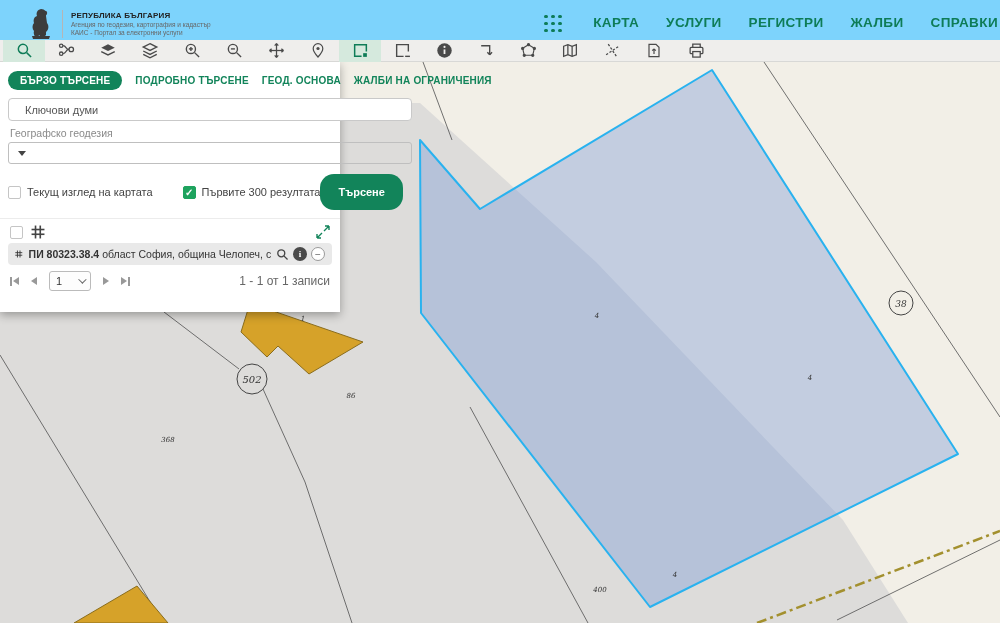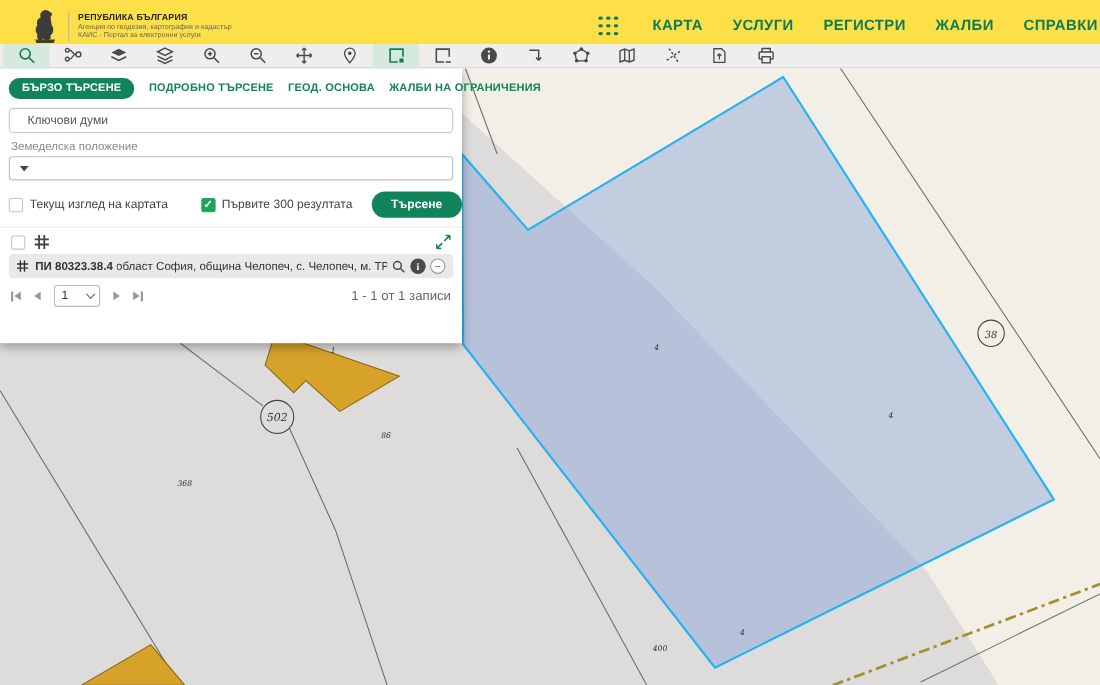--- a/index.html
+++ b/index.html
@@ -1,19 +1,19 @@
 <!DOCTYPE html>
 <html><head>
 <meta charset="utf-8">
 <style>
   * { margin:0; padding:0; box-sizing:border-box; }
   html,body { width:1000px; height:623px; overflow:hidden; font-family:"Liberation Sans", sans-serif; background:#fff; }
 
   
-  .header { position:absolute; left:0; top:0; width:1000px; height:48px; background:#fde047; display:flex; align-items:center; z-index:30; }
+  .header { position:absolute; left:0; top:0; width:1000px; height:48px; background:#7dd3fc; display:flex; align-items:center; z-index:30; }
   .logo-block { display:flex; align-items:center; gap:8px; padding-left:28px; }
   .logo-sep { width:1px; height:28px; background:#b5b5b5; }
   .org-lines { display:flex; flex-direction:column; line-height:1.25; }
   .org-republic { font-size:8px; font-weight:bold; color:#222; letter-spacing:.2px; }
   .org-sub { font-size:6.5px; color:#666; }
   .nav { margin-left:auto; display:flex; gap:27px; padding-right:2px; }
   .nav-item { font-size:13.5px; font-weight:bold; color:#0e7c57; letter-spacing:.4px; cursor:pointer; white-space:nowrap; }
   .grid-dots { display:grid; grid-template-columns:repeat(3,5px); grid-auto-rows:5px; gap:2px; margin-right:3px; cursor:pointer; }
   .grid-dots i { width:3.5px; height:3.5px; border-radius:50%; background:#0e7c57; }
 
@@ -22,38 +22,38 @@
   .tool-btn { width:42px; height:22px; display:flex; align-items:center; justify-content:center; color:#4a4a4a; cursor:pointer; }
   .tool-btn.active { background:#d5e9dd; color:#0e7c57; }
   .tool-btn svg { display:block; }
 
   
   .map-wrap { position:absolute; left:0; top:62px; width:1000px; height:561px; z-index:1; }
   .map-wrap svg { display:block; }
   .map-label { font-family:"DejaVu Serif", serif; font-style:italic; fill:#333; }
 
   
-  .panel { position:absolute; left:0; top:62px; width:420px; height:250px; background:#fff; box-shadow:0 3px 9px rgba(0,0,0,.32); z-index:20; }
+  .panel { position:absolute; left:0; top:62px; width:340px; height:250px; background:#fff; box-shadow:0 3px 9px rgba(0,0,0,.32); z-index:20; }
   .tabs { display:flex; align-items:center; gap:13px; padding:9px 8px 6px 8px; }
   .tab { font-size:10px; font-weight:bold; color:#12845a; letter-spacing:.2px; cursor:pointer; white-space:nowrap; }
   .tab.active { background:#12845a; color:#fff; padding:4px 12px; border-radius:12px; }
   .kw-input { display:block; margin:2px 8px 0 8px; width:404px; height:23px; border:1px solid #c9c9c9; border-radius:4px; font-size:11px; padding:0 16px; color:#444; font-family:"Liberation Sans",sans-serif; }
   .kw-input::placeholder { color:#555; opacity:1; }
   .geo-label { margin:6px 10px 3px 10px; font-size:10.5px; color:#8a8a8a; }
   .geo-select { margin:0 8px; width:404px; height:22px; border:1px solid #bfbfbf; border-radius:3px; display:flex; align-items:center; cursor:pointer; }
   .geo-value { flex:1; font-size:11px; color:#333; padding-left:8px; }
   .geo-arrow-box { width:26px; height:100%; display:flex; align-items:center; justify-content:center; }
   .tri-down { width:0; height:0; border-left:4px solid transparent; border-right:4px solid transparent; border-top:5px solid #444; }
   .opts-row { display:flex; align-items:center; margin:10px 0 8px 8px; }
   .cb { width:13px; height:13px; border:1px solid #c5c5c5; border-radius:2px; background:#fff; display:inline-flex; align-items:center; justify-content:center; cursor:pointer; flex:none; }
   .cb.checked { background:#1ea35e; border-color:#1ea35e; color:#fff; font-size:10px; font-weight:bold; }
   .cb-label { font-size:11px; color:#444; margin-left:6px; white-space:nowrap; }
   .opt-group { display:flex; align-items:center; }
   .opt-g2 { margin-left:30px; }
-  .search-btn { margin-left:auto; background:#12845a; color:#fff; border:none; border-radius:14px; font-size:11px; font-weight:bold; padding:6px 18px; cursor:pointer; font-family:"Liberation Sans",sans-serif; }
+  .search-btn { margin-left:auto; background:#12845a; color:#fff; border:none; border-radius:14px; font-size:11px; font-weight:bold; padding:12px 18px; cursor:pointer; font-family:"Liberation Sans",sans-serif; }
   .divider { border-top:1px solid #ececec; margin-top:2px; }
   .selall-row { display:flex; align-items:center; margin:6px 10px 4px 10px; gap:8px; }
   .expand-ic { margin-left:auto; cursor:pointer; display:flex; }
   .result-row { margin:2px 8px 0 8px; background:#e9e9e9; border-radius:4px; padding:4px 7px; display:flex; align-items:center; font-size:10.5px; color:#333; }
   .res-id { font-weight:bold; margin:0 3px 0 6px; white-space:nowrap; }
   .res-loc { white-space:nowrap; overflow:hidden; }
   .res-icons { margin-left:auto; display:flex; align-items:center; gap:4px; padding-left:4px; }
   .ic-round { width:14px; height:14px; border-radius:50%; display:inline-flex; align-items:center; justify-content:center; flex:none; cursor:pointer; }
   .ic-info { background:#4a4a4a; color:#fff; font-size:9px; font-weight:bold; font-family:"Liberation Serif",serif; }
   .ic-minus { border:1px solid #9a9a9a; color:#666; font-size:10px; background:#fff; }
@@ -270,21 +270,21 @@
 <div class="panel">
   <div class="tabs">
     <span class="tab active">БЪРЗО ТЪРСЕНЕ</span>
     <span class="tab">ПОДРОБНО ТЪРСЕНЕ</span>
     <span class="tab">ГЕОД. ОСНОВА</span>
     <span class="tab">ЖАЛБИ НА ОГРАНИЧЕНИЯ</span>
   </div>
 
   <input class="kw-input" type="text" placeholder="Ключови думи" style="">
 
-  <div class="geo-label">Земеделска положение</div>
+  <div class="geo-label">Географско геодезия</div>
   <div class="geo-select">
     <span class="geo-arrow-box">
         <span class="tri-down"></span>
       </span>
   </div>
 
   <div class="opts-row">
     <span class="opt-group">
       <span class="cb"></span>
       <span class="cb-label">Текущ изглед на картата</span>

